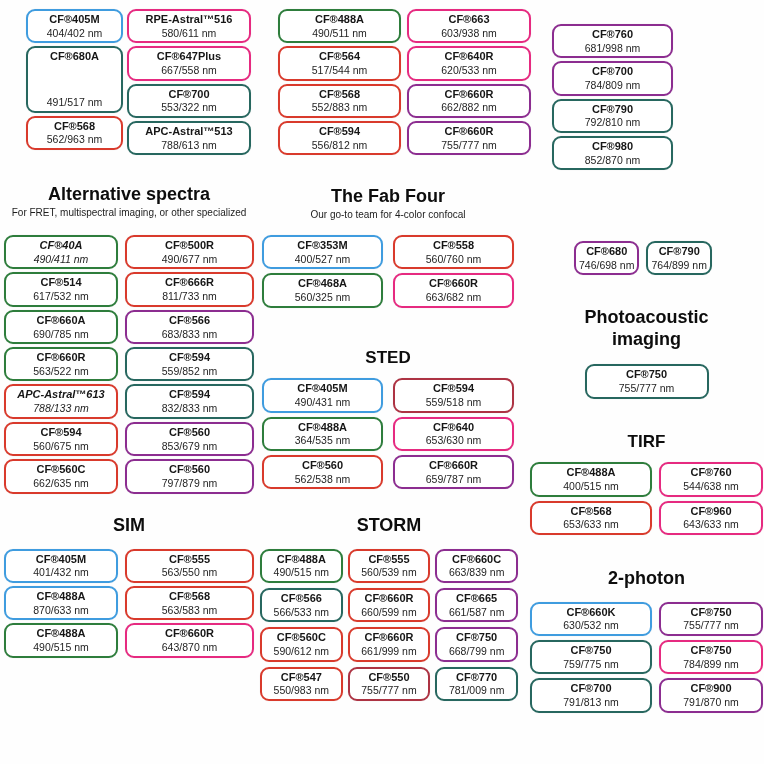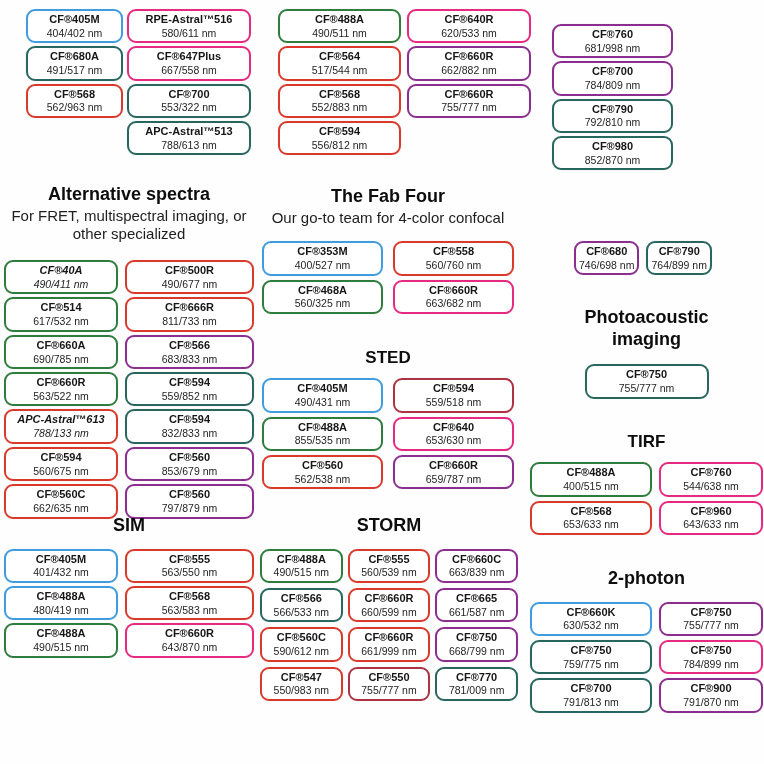--- a/index.html
+++ b/index.html
@@ -18,34 +18,34 @@
   .chip-name{font-weight:bold;font-size:11px;line-height:1.25;color:#161616;white-space:nowrap;}
   .chip-value{font-size:10.5px;line-height:1.2;color:#1e1e1e;white-space:nowrap;}
   .vcol{display:flex;flex-direction:column;gap:3px;}
   .grid2{display:grid;grid-template-columns:114px 1fr;gap:3px 7px;}
   .grid2even{display:grid;grid-template-columns:1fr 1fr;gap:4px 10px;}
   .grid2r{display:grid;grid-template-columns:122px 1fr;gap:4px 7px;}
   .grid3{display:grid;grid-template-columns:1fr 1fr 1fr;gap:5px 5px;}
   .grid3 .chip{min-height:32px;}
   .sec-title{font-weight:bold;font-size:18px;line-height:1.2;text-align:center;color:#0d0d0d;margin:0;}
   .sec-title.small{font-size:17px;}
-  .sec-sub{font-size:15px;line-height:1.25;text-align:center;color:#1d1d1d;margin:1px 0 0 0;}
+  .sec-sub{font-size:10px;line-height:1.25;text-align:center;color:#1d1d1d;margin:1px 0 0 0;}
   .sec-head{margin-bottom:12px;}
   .pair-row{display:flex;gap:7px;margin-left:44px;}
   .photo-title{width:150px;margin:0 auto;}
 </style>
 </head>
 <body>
 
 <div class="abs vcol" style="left:26px;top:9px;width:97px;">
     <div class="chip" style="border-color: rgb(63, 156, 223);">
       <div class="chip-name">CF®405M</div>
       <div class="chip-value">404/402 nm</div>
     </div>
-    <div class="chip" style="border-color: rgb(39, 103, 95);">
+    <div class="chip" style="border-color: rgb(39, 103, 95); gap: 32px;">
       <div class="chip-name">CF®680A</div>
       <div class="chip-value">491/517 nm</div>
     </div>
     <div class="chip" style="border-color: rgb(217, 58, 44);">
       <div class="chip-name">CF®568</div>
       <div class="chip-value">562/963 nm</div>
     </div>
   </div>
 <div class="abs vcol" style="left:127px;top:9px;width:124px;">
     <div class="chip" style="border-color: rgb(230, 42, 128);">
@@ -77,20 +77,24 @@
     <div class="chip" style="border-color: rgb(217, 58, 44);">
       <div class="chip-name">CF®568</div>
       <div class="chip-value">552/883 nm</div>
     </div>
     <div class="chip" style="border-color: rgb(217, 58, 44);">
       <div class="chip-name">CF®594</div>
       <div class="chip-value">556/812 nm</div>
     </div>
   </div>
 <div class="abs vcol" style="left:407px;top:9px;width:124px;">
+    <div class="chip" style="border-color: rgb(230, 42, 128);">
+      <div class="chip-name">CF®663</div>
+      <div class="chip-value">603/938 nm</div>
+    </div>
     <div class="chip" style="border-color: rgb(230, 42, 128); text-align: center;">
       <div class="chip-name">CF®640R</div>
       <div class="chip-value">620/533 nm</div>
     </div>
     <div class="chip" style="border-color: rgb(140, 45, 144);">
       <div class="chip-name">CF®660R</div>
       <div class="chip-value">662/882 nm</div>
     </div>
     <div class="chip" style="border-color: rgb(140, 45, 144);">
       <div class="chip-name">CF®660R</div>
@@ -212,21 +216,21 @@
       <div class="chip" style="border-color: rgb(63, 156, 223);">
         <div class="chip-name">CF®405M</div>
         <div class="chip-value">490/431 nm</div>
       </div>
       <div class="chip" style="border-color: rgb(173, 51, 67);">
         <div class="chip-name">CF®594</div>
         <div class="chip-value">559/518 nm</div>
       </div>
       <div class="chip" style="border-color: rgb(46, 125, 60);">
         <div class="chip-name">CF®488A</div>
-        <div class="chip-value">855/535 nm</div>
+        <div class="chip-value">364/535 nm</div>
       </div>
       <div class="chip" style="border-color: rgb(230, 42, 128);">
         <div class="chip-name">CF®640</div>
         <div class="chip-value">653/630 nm</div>
       </div>
       <div class="chip" style="border-color: rgb(217, 58, 44);">
         <div class="chip-name">CF®560</div>
         <div class="chip-value">562/538 nm</div>
       </div>
       <div class="chip" style="border-color: rgb(140, 45, 144);">
@@ -285,21 +289,21 @@
       <div class="chip" style="border-color: rgb(63, 156, 223);">
         <div class="chip-name">CF®405M</div>
         <div class="chip-value">401/432 nm</div>
       </div>
       <div class="chip" style="border-color: rgb(217, 58, 44);">
         <div class="chip-name">CF®555</div>
         <div class="chip-value">563/550 nm</div>
       </div>
       <div class="chip" style="border-color: rgb(63, 156, 223);">
         <div class="chip-name">CF®488A</div>
-        <div class="chip-value">480/419 nm</div>
+        <div class="chip-value">870/633 nm</div>
       </div>
       <div class="chip" style="border-color: rgb(217, 58, 44);">
         <div class="chip-name">CF®568</div>
         <div class="chip-value">563/583 nm</div>
       </div>
       <div class="chip" style="border-color: rgb(46, 125, 60);">
         <div class="chip-name">CF®488A</div>
         <div class="chip-value">490/515 nm</div>
       </div>
       <div class="chip" style="border-color: rgb(230, 42, 128);">

